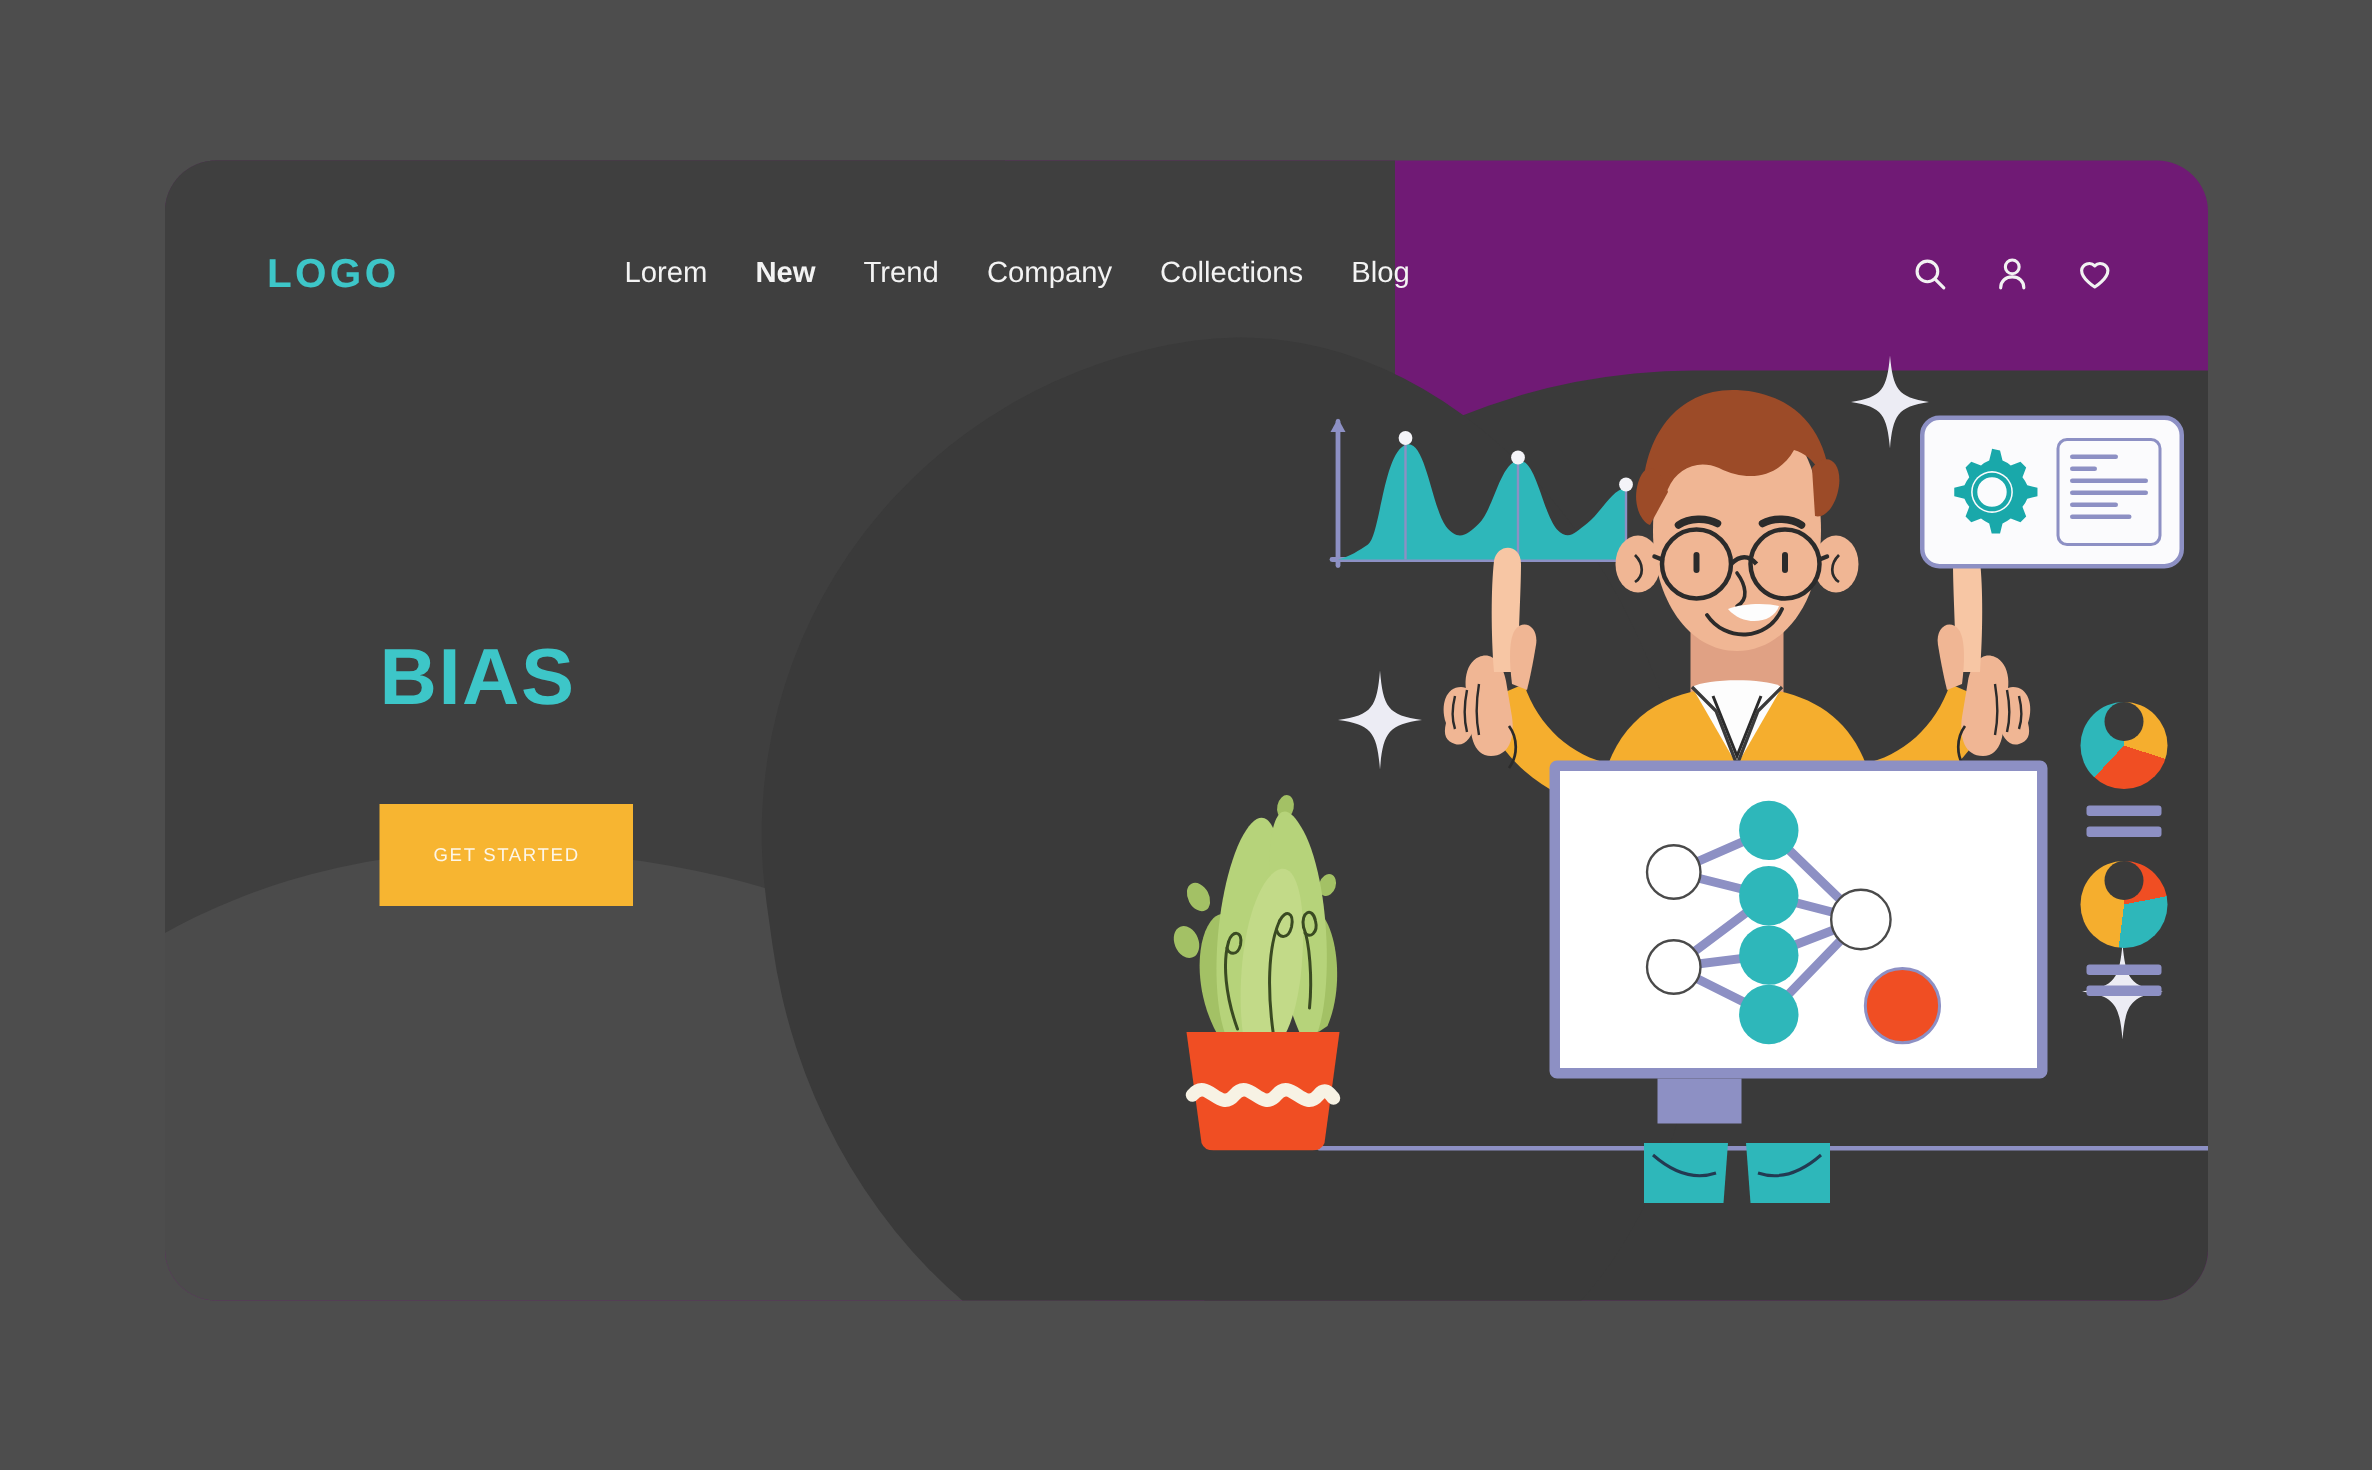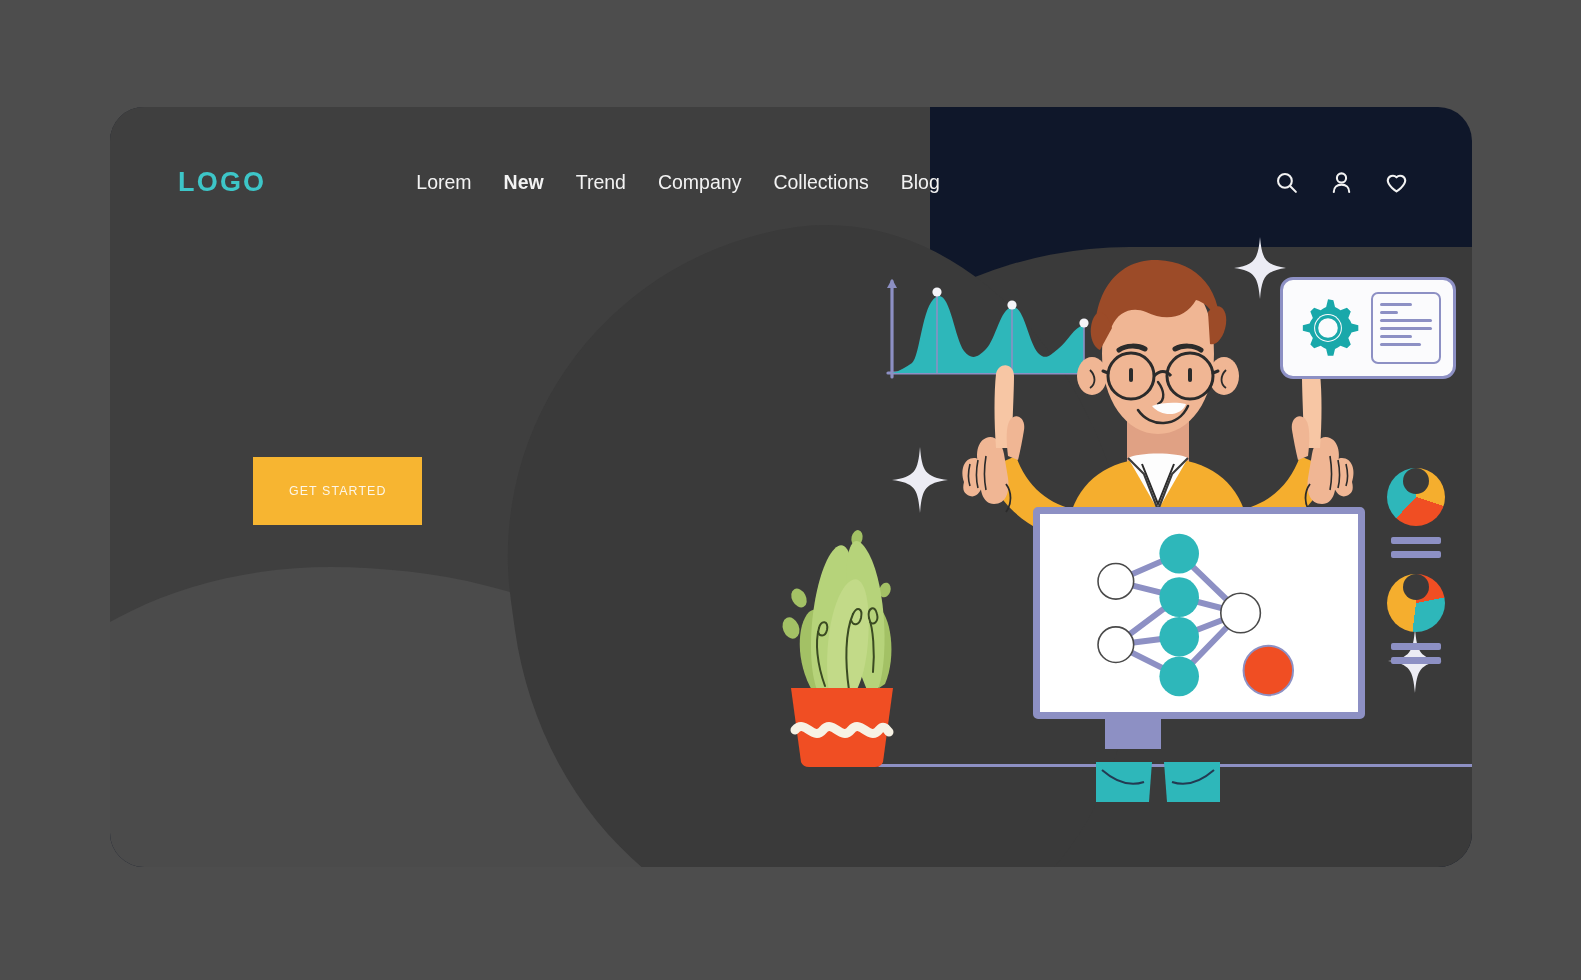--- a/index.html
+++ b/index.html
@@ -14,21 +14,21 @@
     width:1581px; height:980px;
     background:#4d4d4d;
   }
 
   
   .hero-card{
     position:absolute;
     left:110px; top:107px;
     width:1362px; height:760px;
     border-radius:34px;
-    background:#0f172a;
+    background:#701a75;
     overflow:hidden;
   }
   .blob-layer{ position:absolute; inset:0; }
   .blob-top{
     position:absolute;
     left:-60px; top:-70px;
     width:880px; height:600px;
     background:#3f3f3f;
     border-radius:0 0 62% 48% / 0 0 70% 58%;
   }
@@ -261,20 +261,21 @@
         </div>
         <div class="hicon">
           <svg viewBox="0 0 24 24" fill="none" stroke="#f2f2f2" stroke-width="2" stroke-linejoin="round">
             <path d="M12 20.5s-8.4-5.2-8.4-10.6A4.9 4.9 0 0 1 12 7a4.9 4.9 0 0 1 8.4 2.9c0 5.4-8.4 10.6-8.4 10.6z"></path>
           </svg>
         </div>
       </div>
     </div>
 
     <div class="copy">
+      <div class="headline">BIAS</div>
       <button class="cta">GET STARTED</button>
     </div>
 
     <div class="illo">
 
       <div class="ground"></div>
 
       <svg class="areachart" viewBox="0 0 220 115">
 
         <path d="M14 6 L14 102" stroke="#8d90c4" stroke-width="3.2" stroke-linecap="round"></path>

